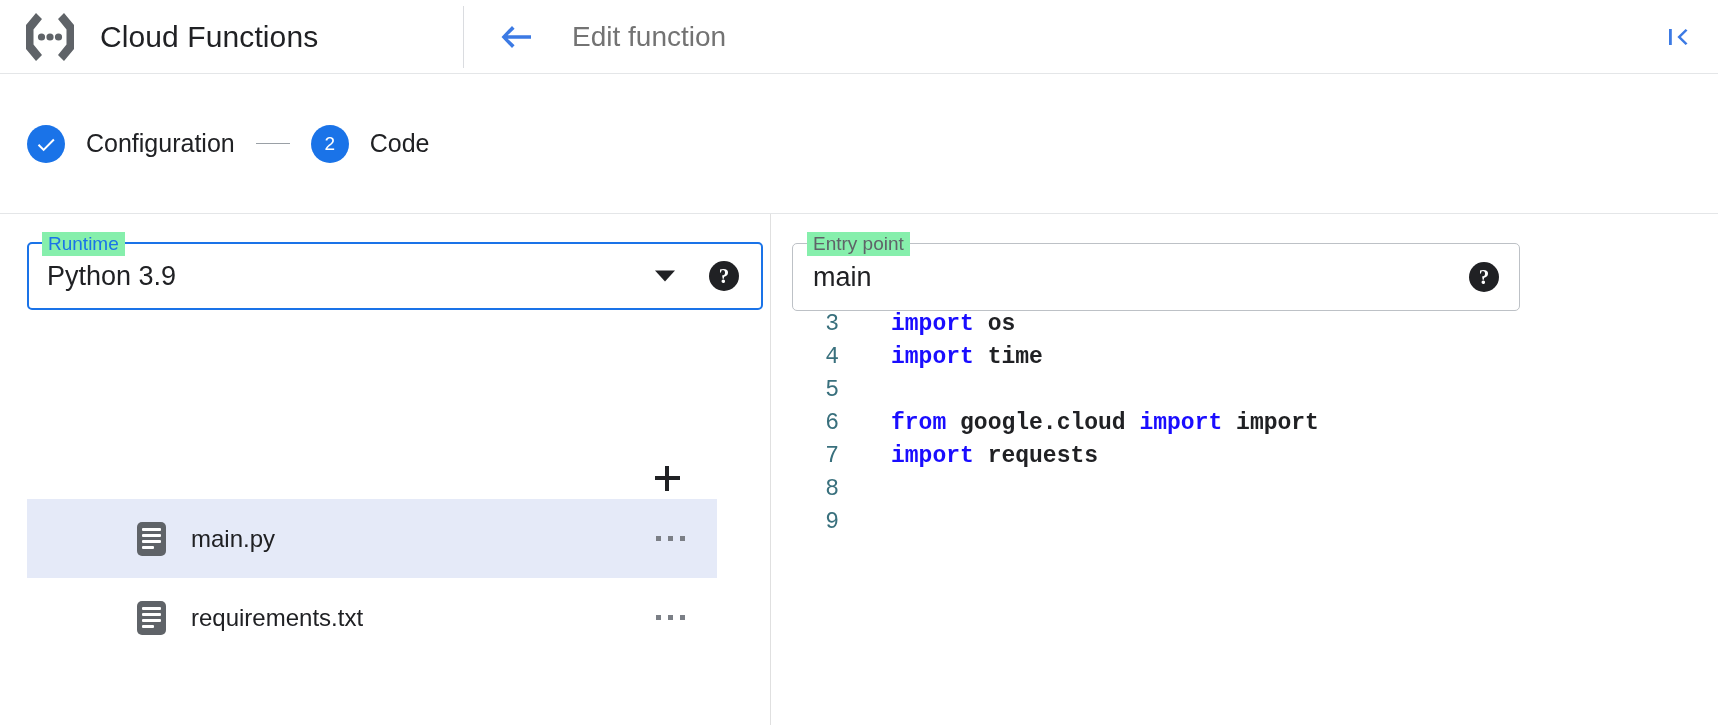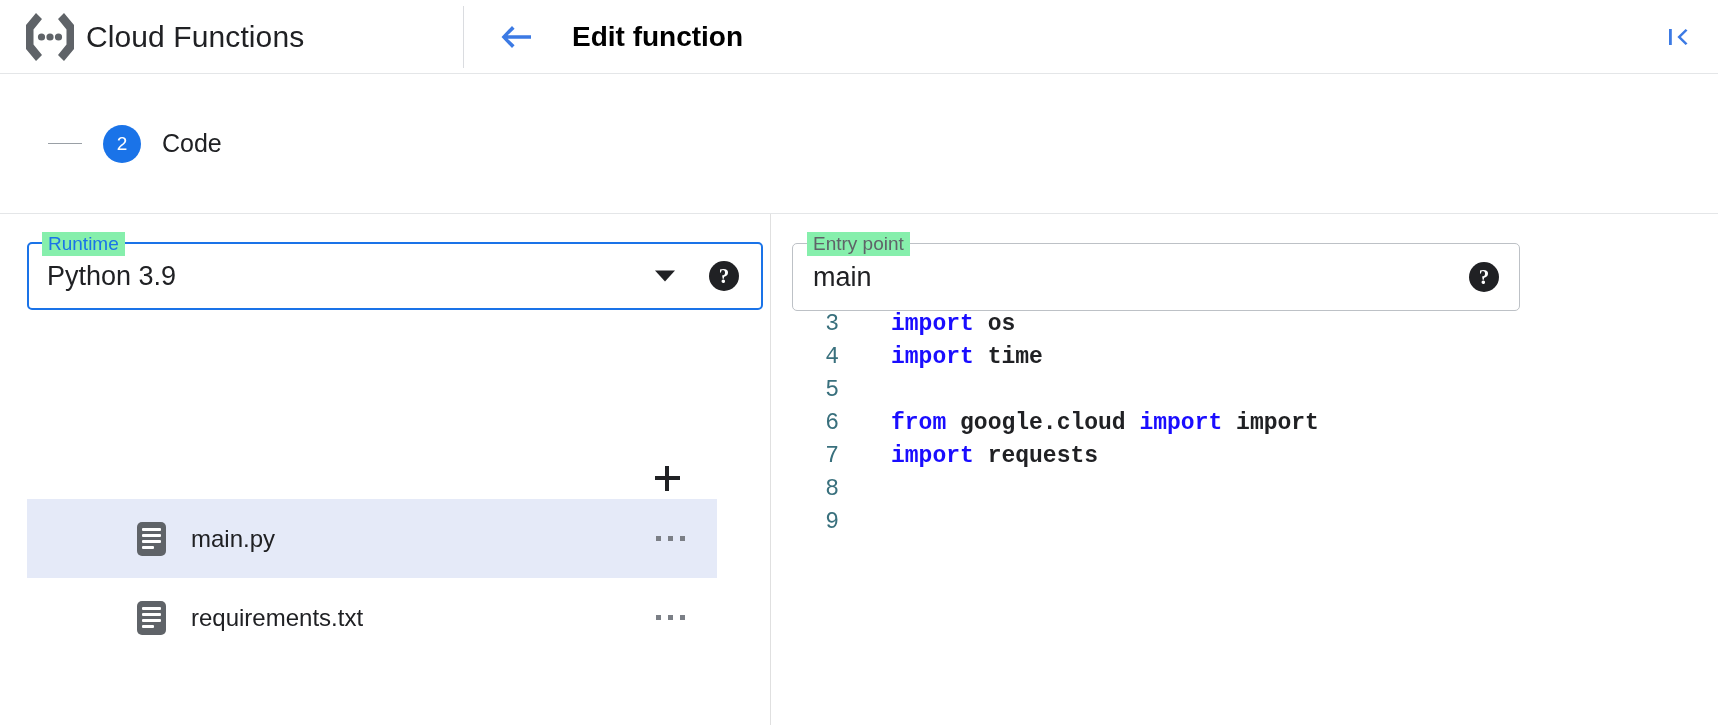--- a/index.html
+++ b/index.html
@@ -16,21 +16,21 @@
     position: relative;
     height: 74px;
     display: flex;
     align-items: center;
     border-bottom: 1px solid #e4e6e8;
     background: #fff;
   }
   .brand {
     display: flex;
     align-items: center;
-    gap: 8px;
+    gap: 22px;
     padding-left: 22px;
     width: 463px;
     height: 100%;
   }
   .brand-logo { width: 56px; height: 56px; flex: none; }
   .brand-title {
     font-size: 30px;
     font-weight: 400;
     color: #202124;
     letter-spacing: 0.1px;
@@ -51,22 +51,22 @@
     height: 100%;
   }
   .back-arrow {
     width: 40px; height: 40px;
     display: flex; align-items: center; justify-content: center;
     cursor: pointer;
     flex: none;
   }
   .page-title {
     font-size: 28px;
-    font-weight: 700;
-    color: #000000;
+    font-weight: 400;
+    color: #737373;
     white-space: nowrap;
   }
   .collapse-btn {
     position: absolute;
     right: 22px; top: 50%;
     transform: translateY(-50%);
     width: 34px; height: 34px;
     display: flex; align-items: center; justify-content: center;
     cursor: pointer;
   }
@@ -356,20 +356,28 @@
   </div>
   <div class="collapse-btn">
     <svg width="26" height="26" viewBox="0 0 26 26">
       <rect x="3" y="5" width="2.8" height="16" fill="#3c7ae4"></rect>
       <path d="M21.5 6.6 L19.6 5 L11.4 13 L19.6 21 L21.5 19.4 L14.9 13 Z" fill="#3c7ae4"></path>
     </svg>
   </div>
 </div>
 
 <div class="stepper">
+  <div class="step">
+    <div class="step-circle">
+      <svg width="22" height="22" viewBox="0 0 22 22">
+        <path d="M8.6 15.4 L4.2 11 L2.8 12.4 L8.6 18.2 L19.6 7.2 L18.2 5.8 Z" fill="#ffffff"></path>
+      </svg>
+    </div>
+    <span class="step-label">Configuration</span>
+  </div>
   <div class="step-connector"></div>
   <div class="step">
     <div class="step-circle">
       <span class="step-num">2</span>
     </div>
     <span class="step-label">Code</span>
   </div>
 </div>
 
 <div class="content">

